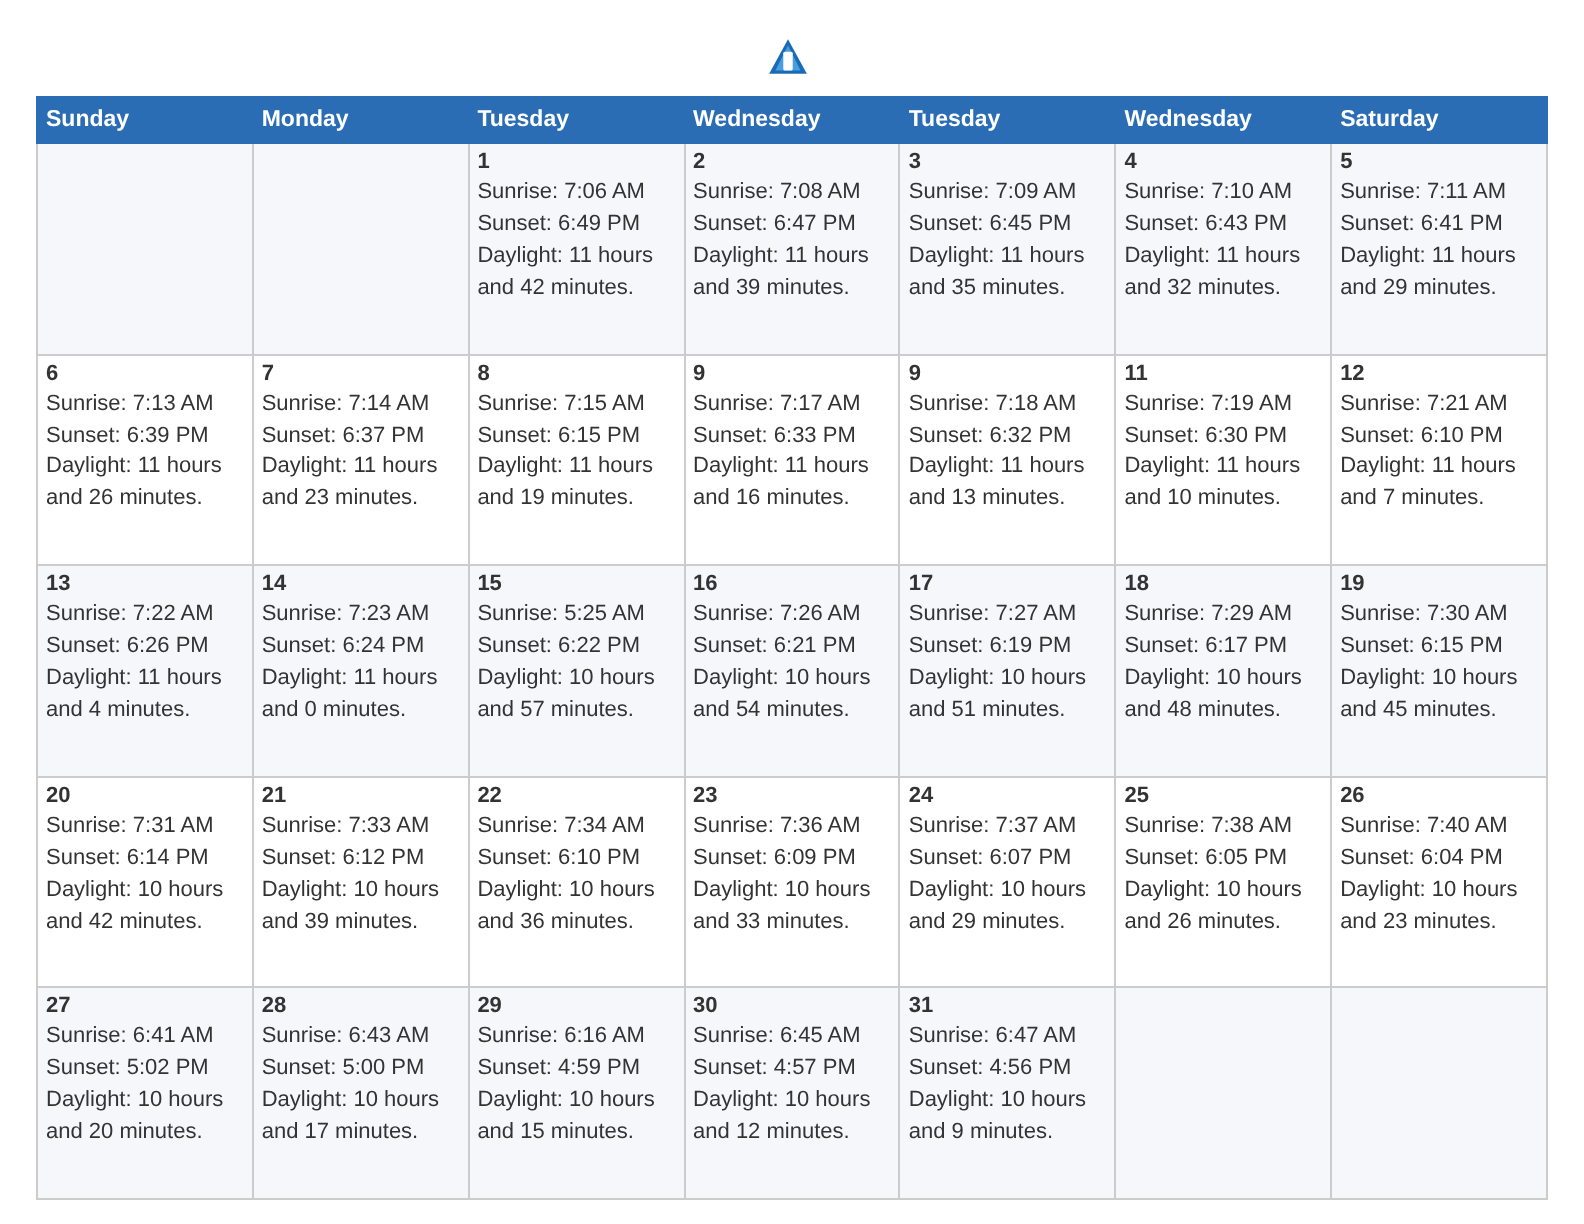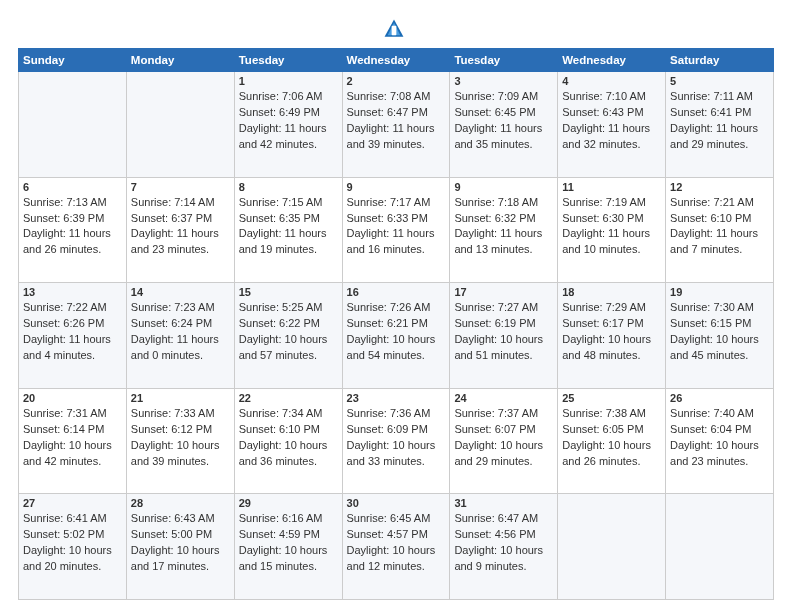--- a/index.html
+++ b/index.html
@@ -177,21 +177,21 @@
           </td>
           <td>
             <span class="day-num">7</span>
             <div class="day-info">Sunrise: 7:14 AM
 Sunset: 6:37 PM
 Daylight: 11 hours and 23 minutes.</div>
           </td>
           <td>
             <span class="day-num">8</span>
             <div class="day-info">Sunrise: 7:15 AM
-Sunset: 6:35 PM
+Sunset: 6:15 PM
 Daylight: 11 hours and 19 minutes.</div>
           </td>
           <td>
             <span class="day-num">9</span>
             <div class="day-info">Sunrise: 7:17 AM
 Sunset: 6:33 PM
 Daylight: 11 hours and 16 minutes.</div>
           </td>
           <td>
             <span class="day-num">9</span>

